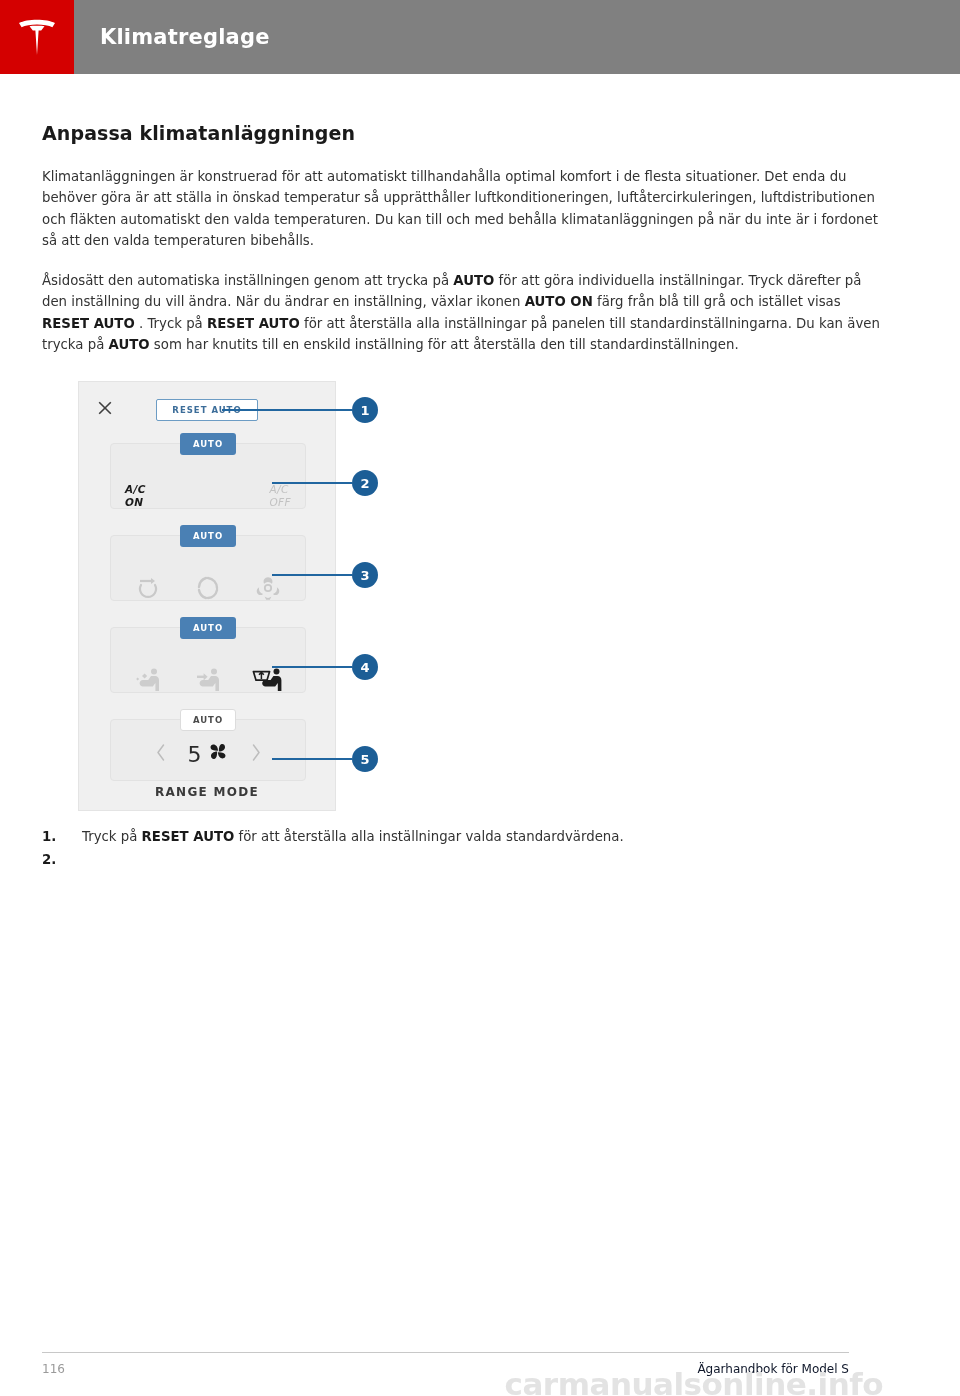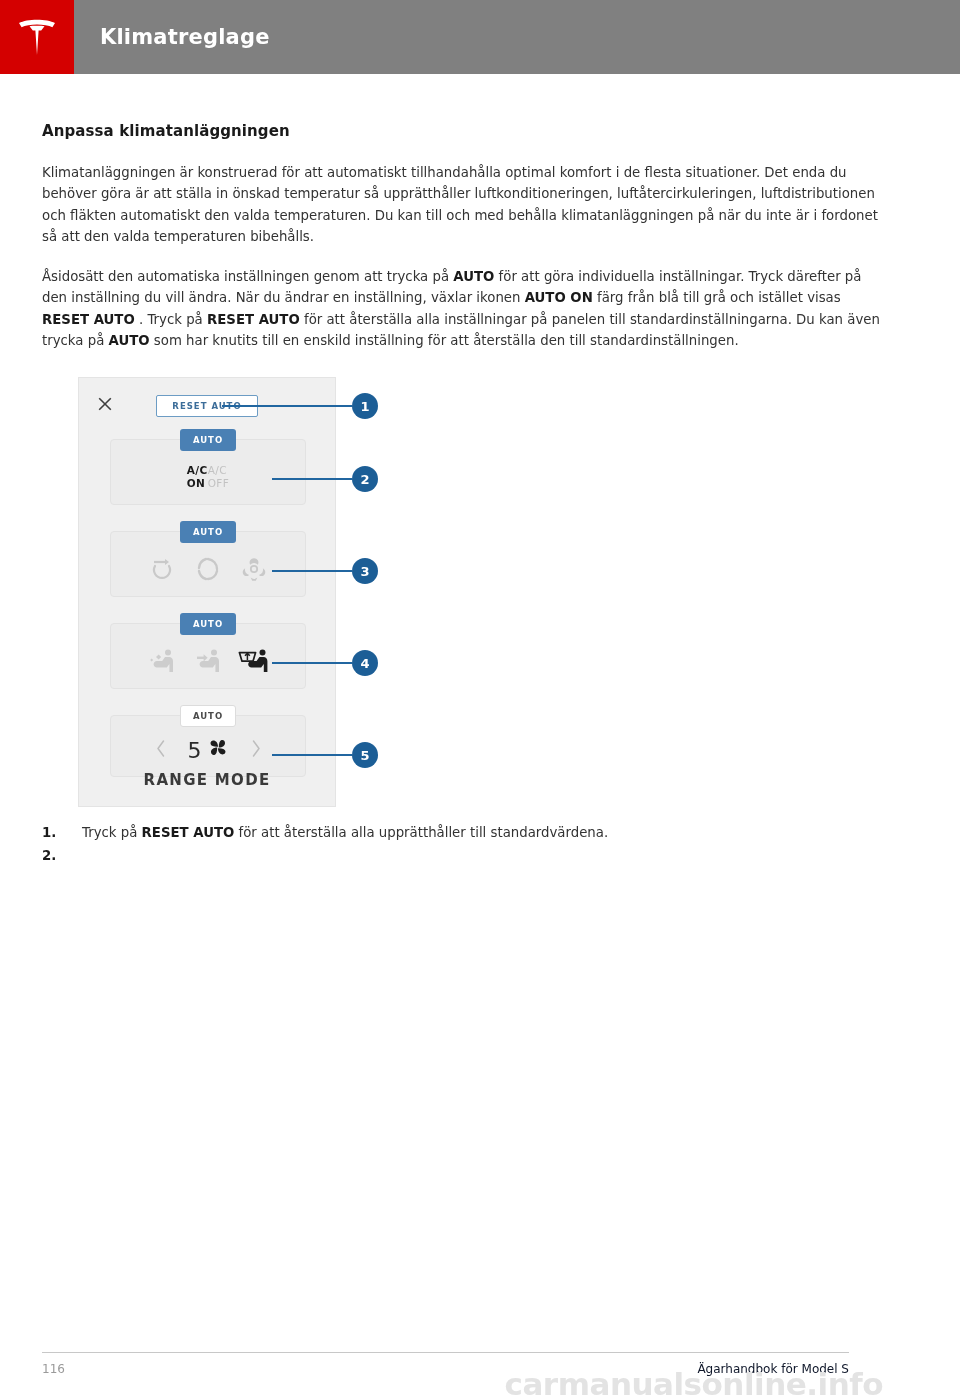--- a/index.html
+++ b/index.html
@@ -40,21 +40,21 @@
     margin-left: 26px;
   }
 
   
   .page {
     padding: 0 42px;
     position: relative;
   }
 
   h1.section-title {
-    font-size: 15px;
+    font-size: 19px;
     font-weight: bold;
     color: #1a1a1a;
     margin: 48px 0 0 0;
     letter-spacing: 0.1px;
   }
 
   p.body-text {
     font-size: 13.3px;
     line-height: 21.3px;
     color: #333333;
@@ -148,23 +148,24 @@
     border: 1px solid #dcdcdc;
   }
 
   .row {
     position: absolute;
     left: 0; right: 0;
     top: 50%;
     transform: translateY(-50%);
     display: flex;
     align-items: center;
-    justify-content: center;
+    justify-content: space-between;
     padding: 0 14px;
-    margin-top: 5px;
+    margin-top: 20px;
+    font-style: italic;
   }
 
   .ac-on {
     font-size: 10.5px;
     font-weight: bold;
     line-height: 13px;
     color: #1a1a1a;
     letter-spacing: 0.4px;
     text-align: left;
   }
@@ -193,23 +194,23 @@
   .chev { color: #b9b9b9; font-size: 17px; line-height: 1; }
   .fan-val {
     display: flex; align-items: center; gap: 5px;
     font-size: 22px; color: #2a2a2a;
   }
   .fan-val .num { font-weight: 400; }
 
   .range-mode {
     position: absolute;
     left: 0; right: 0;
-    bottom: 17px;
+    bottom: 11px;
     text-align: center;
-    font-size: 15px;
+    font-size: 12px;
     font-weight: bold;
     letter-spacing: 1.3px;
     color: #3a3a3a;
   }
 
   
   .callout {
     position: absolute;
     width: 26px;
     height: 26px;
@@ -456,21 +457,21 @@
     <div class="callout" style="left:310px; top:89px;">2</div>
     <div class="callout" style="left:310px; top:181px;">3</div>
     <div class="callout" style="left:310px; top:273px;">4</div>
     <div class="callout" style="left:310px; top:365px;">5</div>
   </div>
 
 
   <ol class="steps">
     <li>
       <span class="marker">1.</span>
-      <span><span>Tryck på </span><b>RESET AUTO</b><span> för att återställa alla upprätthåller till standardvärdena.</span></span>
+      <span><span>Tryck på </span><b>RESET AUTO</b><span> för att återställa alla inställningar valda standardvärdena.</span></span>
     </li>
     <li>
       <span class="marker">2.</span>
     </li>
   </ol>
 
 </div>
 
 <div class="footer">
   <div class="footer-rule"></div>

